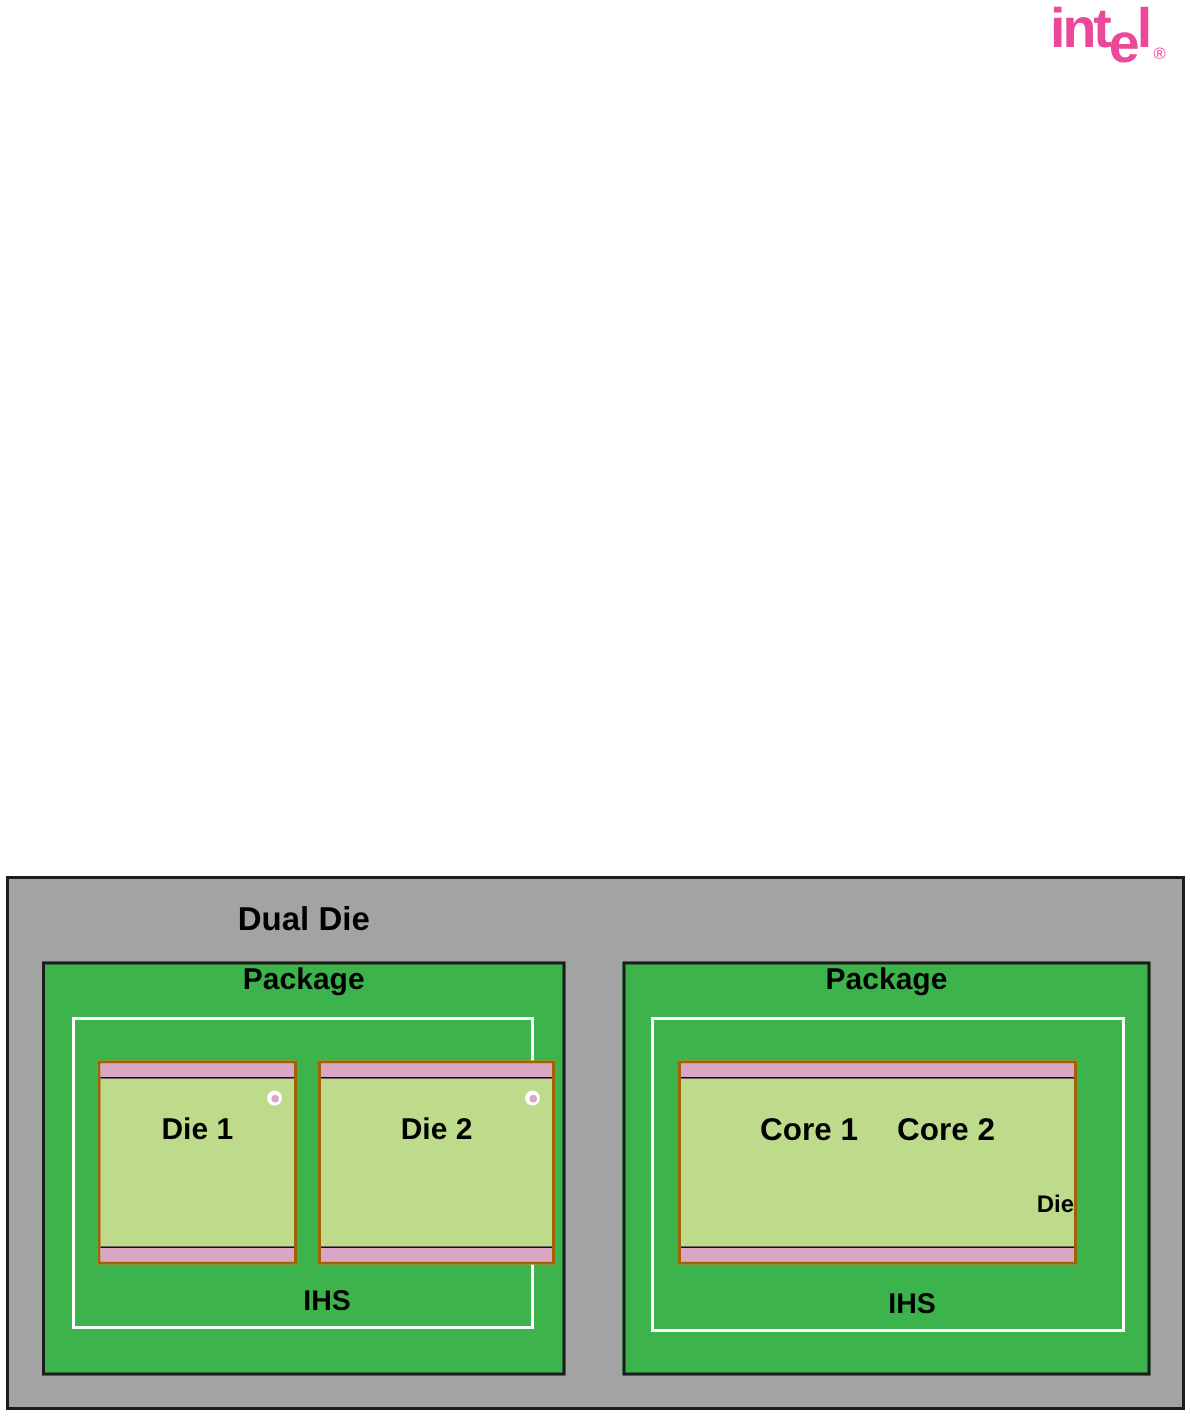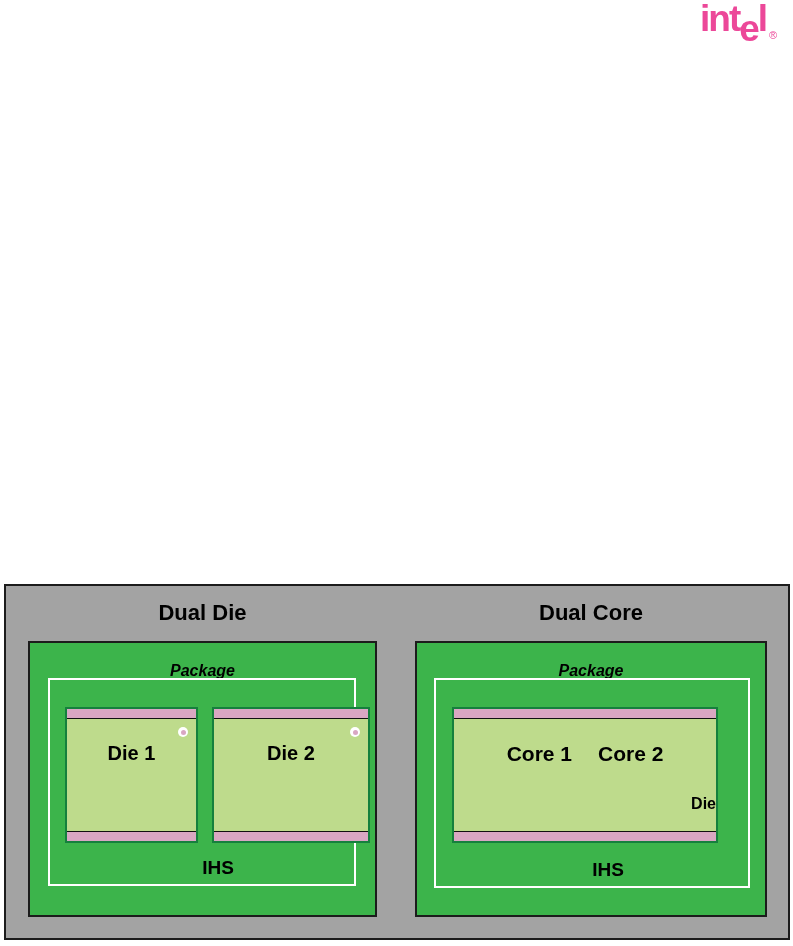--- a/index.html
+++ b/index.html
@@ -34,37 +34,37 @@
   .panel-title.right { left:409px; width:352px; }
 
   
   .package {
     position:absolute; top:55px; height:276px;
     background:var(--green,#3CB44B); border:2px solid var(--border,#1c1c1c);
   }
   .package.left  { left:22px;  width:349px; }
   .package.right { left:409px; width:352px; }
   .package-label {
-    text-align:center; margin-top:18px;
-    font-weight:bold; font-size:16px; line-height:20px;font-style:italic;
+    text-align:center; margin-top:0;
+    font-weight:bold; font-size:20px; line-height:20px;
   }
 
   
   .ihs-outline { position:absolute; border:2px solid #ffffff; }
   .package.left  .ihs-outline { left:18px; top:35px; width:308px; height:208px; }
   .package.right .ihs-outline { left:17px; top:35px; width:316px; height:210px; }
   .ihs-label {
     position:absolute; bottom:7px; left:0; width:100%; text-align:center;
     font-weight:bold; font-size:19px; line-height:19px;padding-left:32px;
   }
 
   
   .die {
     position:absolute; top:27px; height:136px;
-    border:2px solid #15803d; background:var(--lightgreen,#BEDB8C);
+    border:2px solid #a16207; background:var(--lightgreen,#BEDB8C);
     display:flex; flex-direction:column;
   }
   .die.die-1 { left:15px;  width:133px; }
   .die.die-2 { left:162px; width:158px; }
   .die.wide  { left:16px;  width:266px; }
   .strip { flex:none; height:10px; background:var(--pink,#D9A7C3); }
   .strip.top    { border-bottom:1px solid #111; }
   .strip.bottom { border-top:1px solid #111; margin-top:auto; }
   .die-body { flex:1 1 auto; position:relative; }
   .die-label {
@@ -90,21 +90,20 @@
 </head>
 <body>
 
 <div class="logo">
   <span>int</span><span class="drop-e">e</span><span>l</span><span class="reg">®</span>
 </div>
 
 <div class="figure">
 
   <div class="panel-title left">Dual Die</div>
-  <div class="panel-title right">Dual Core</div>
 
   <div class="package left">
     <div class="package-label">Package</div>
     <div class="ihs-outline">
       <div class="die die-1">
         <div class="strip top"></div>
         <div class="die-body">
           <span class="marker">
               <span class="marker-dot"></span>
             </span>

